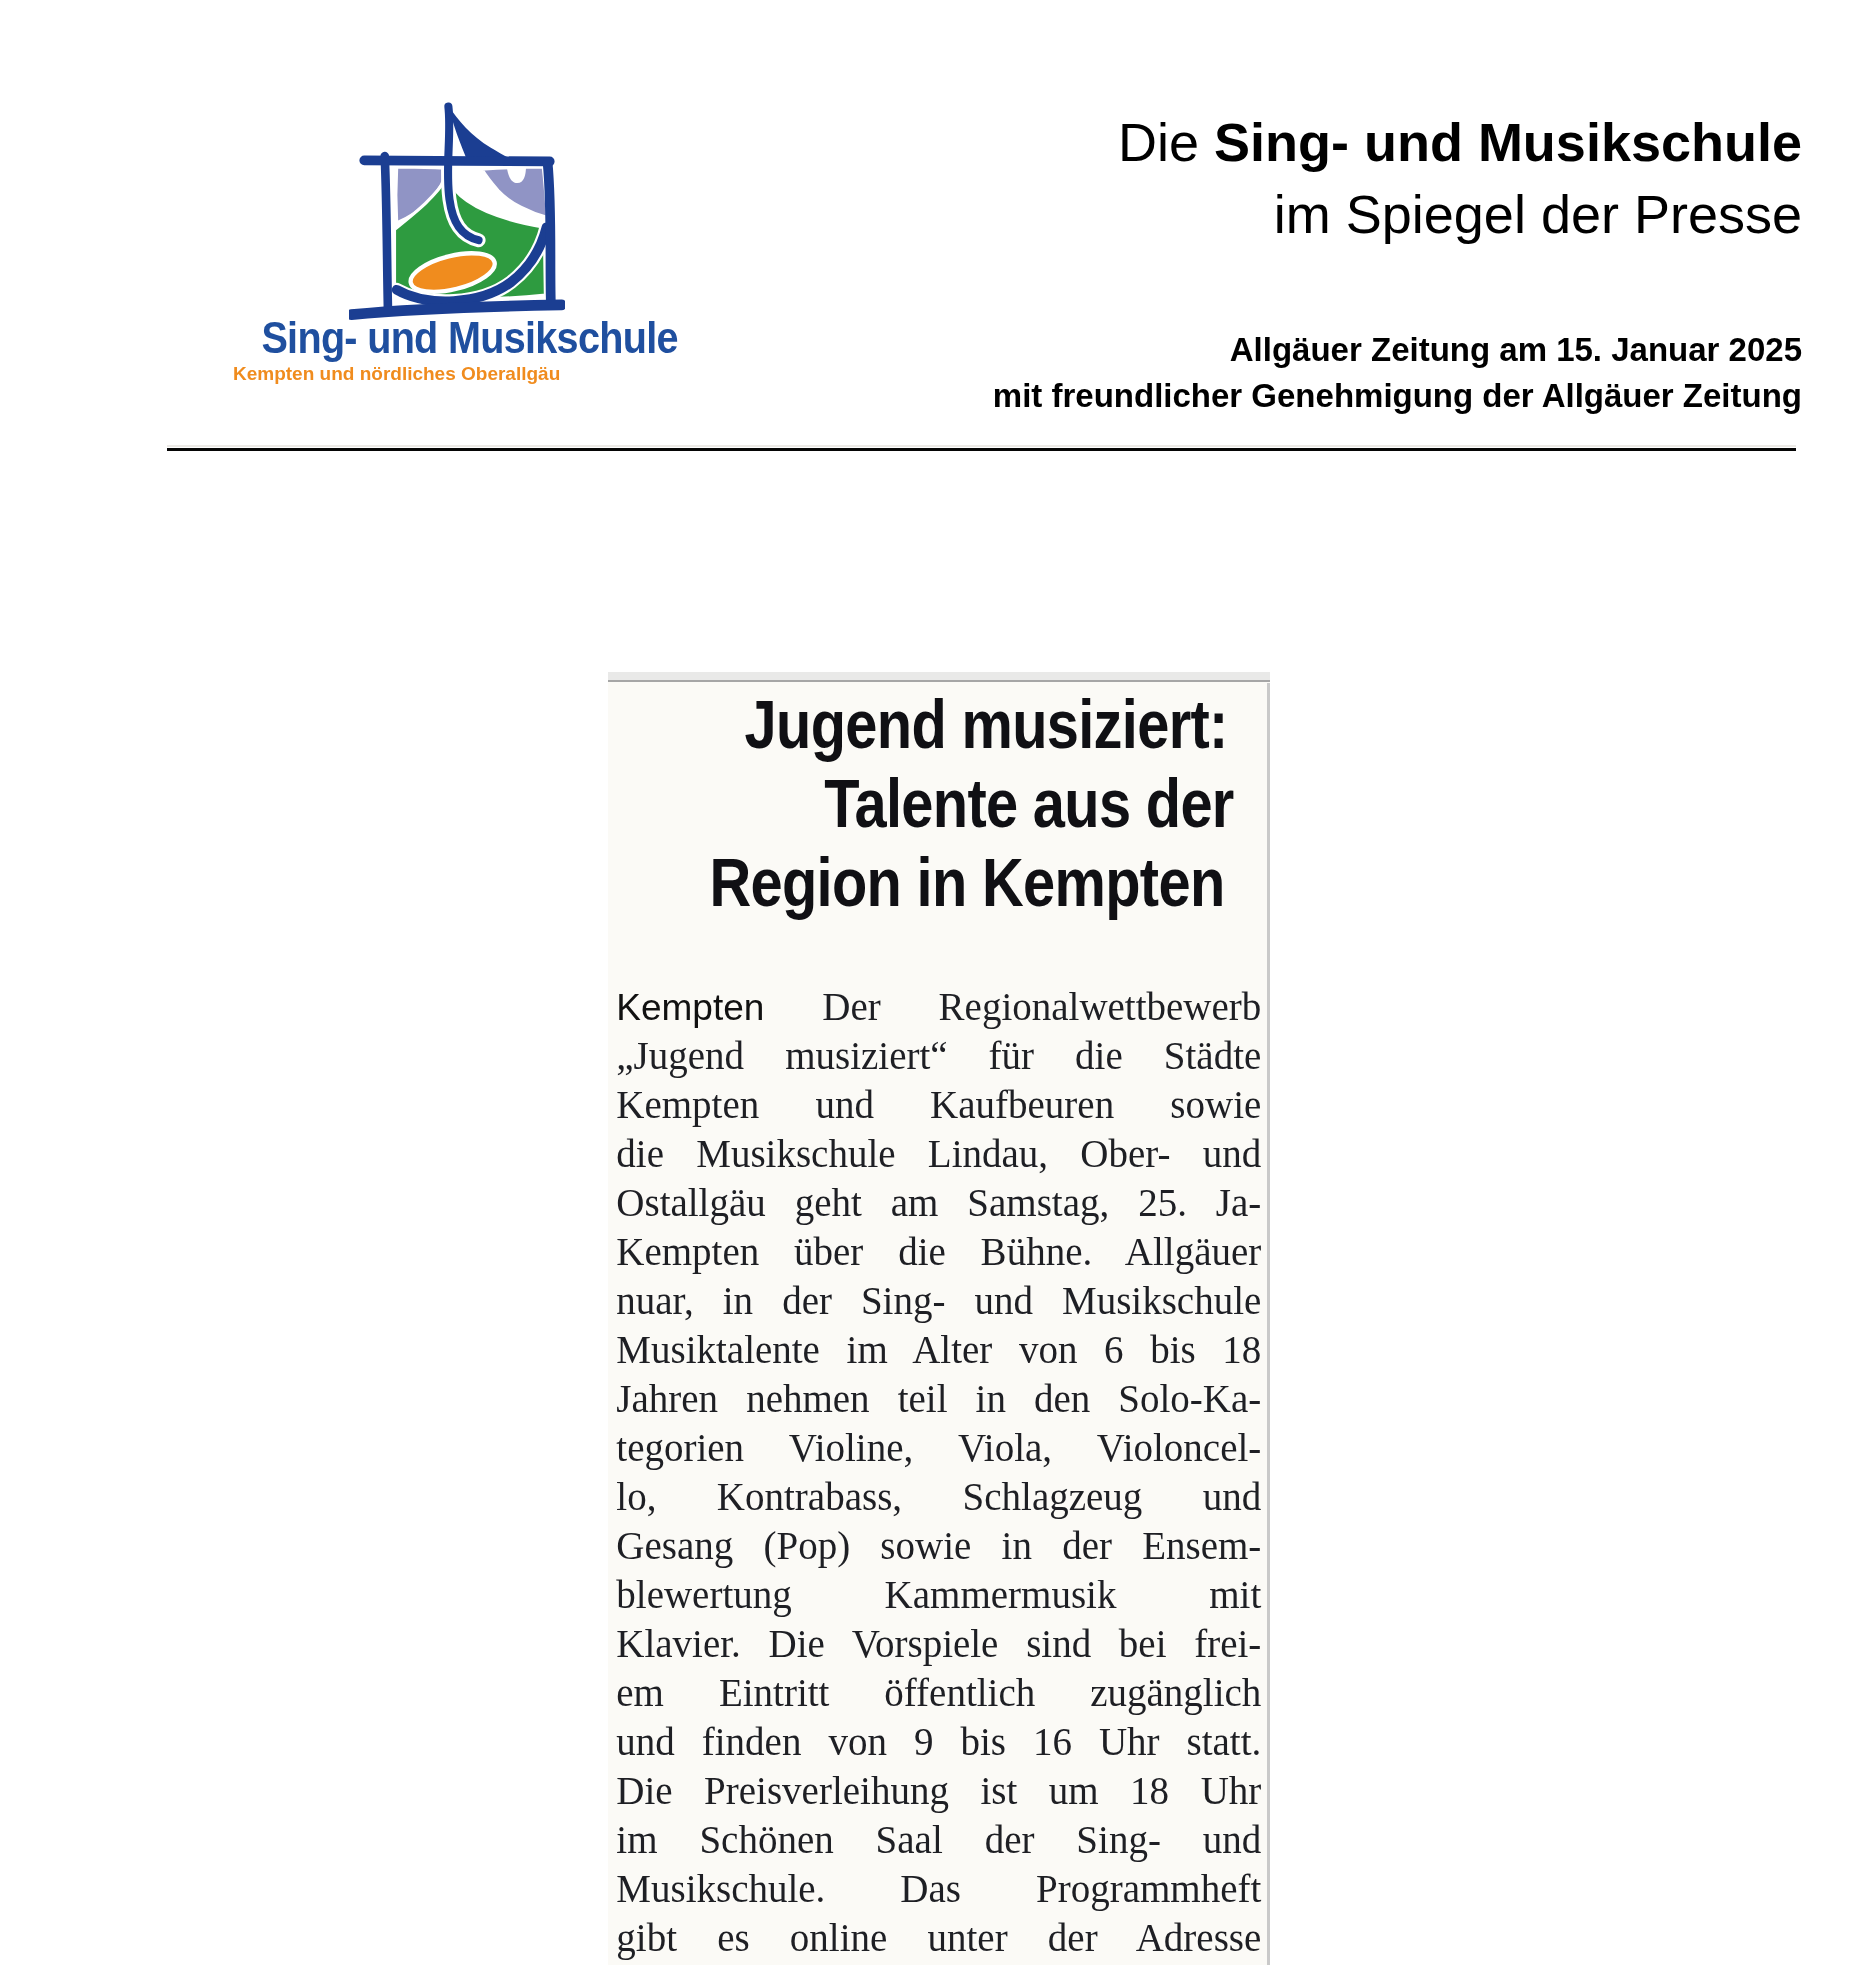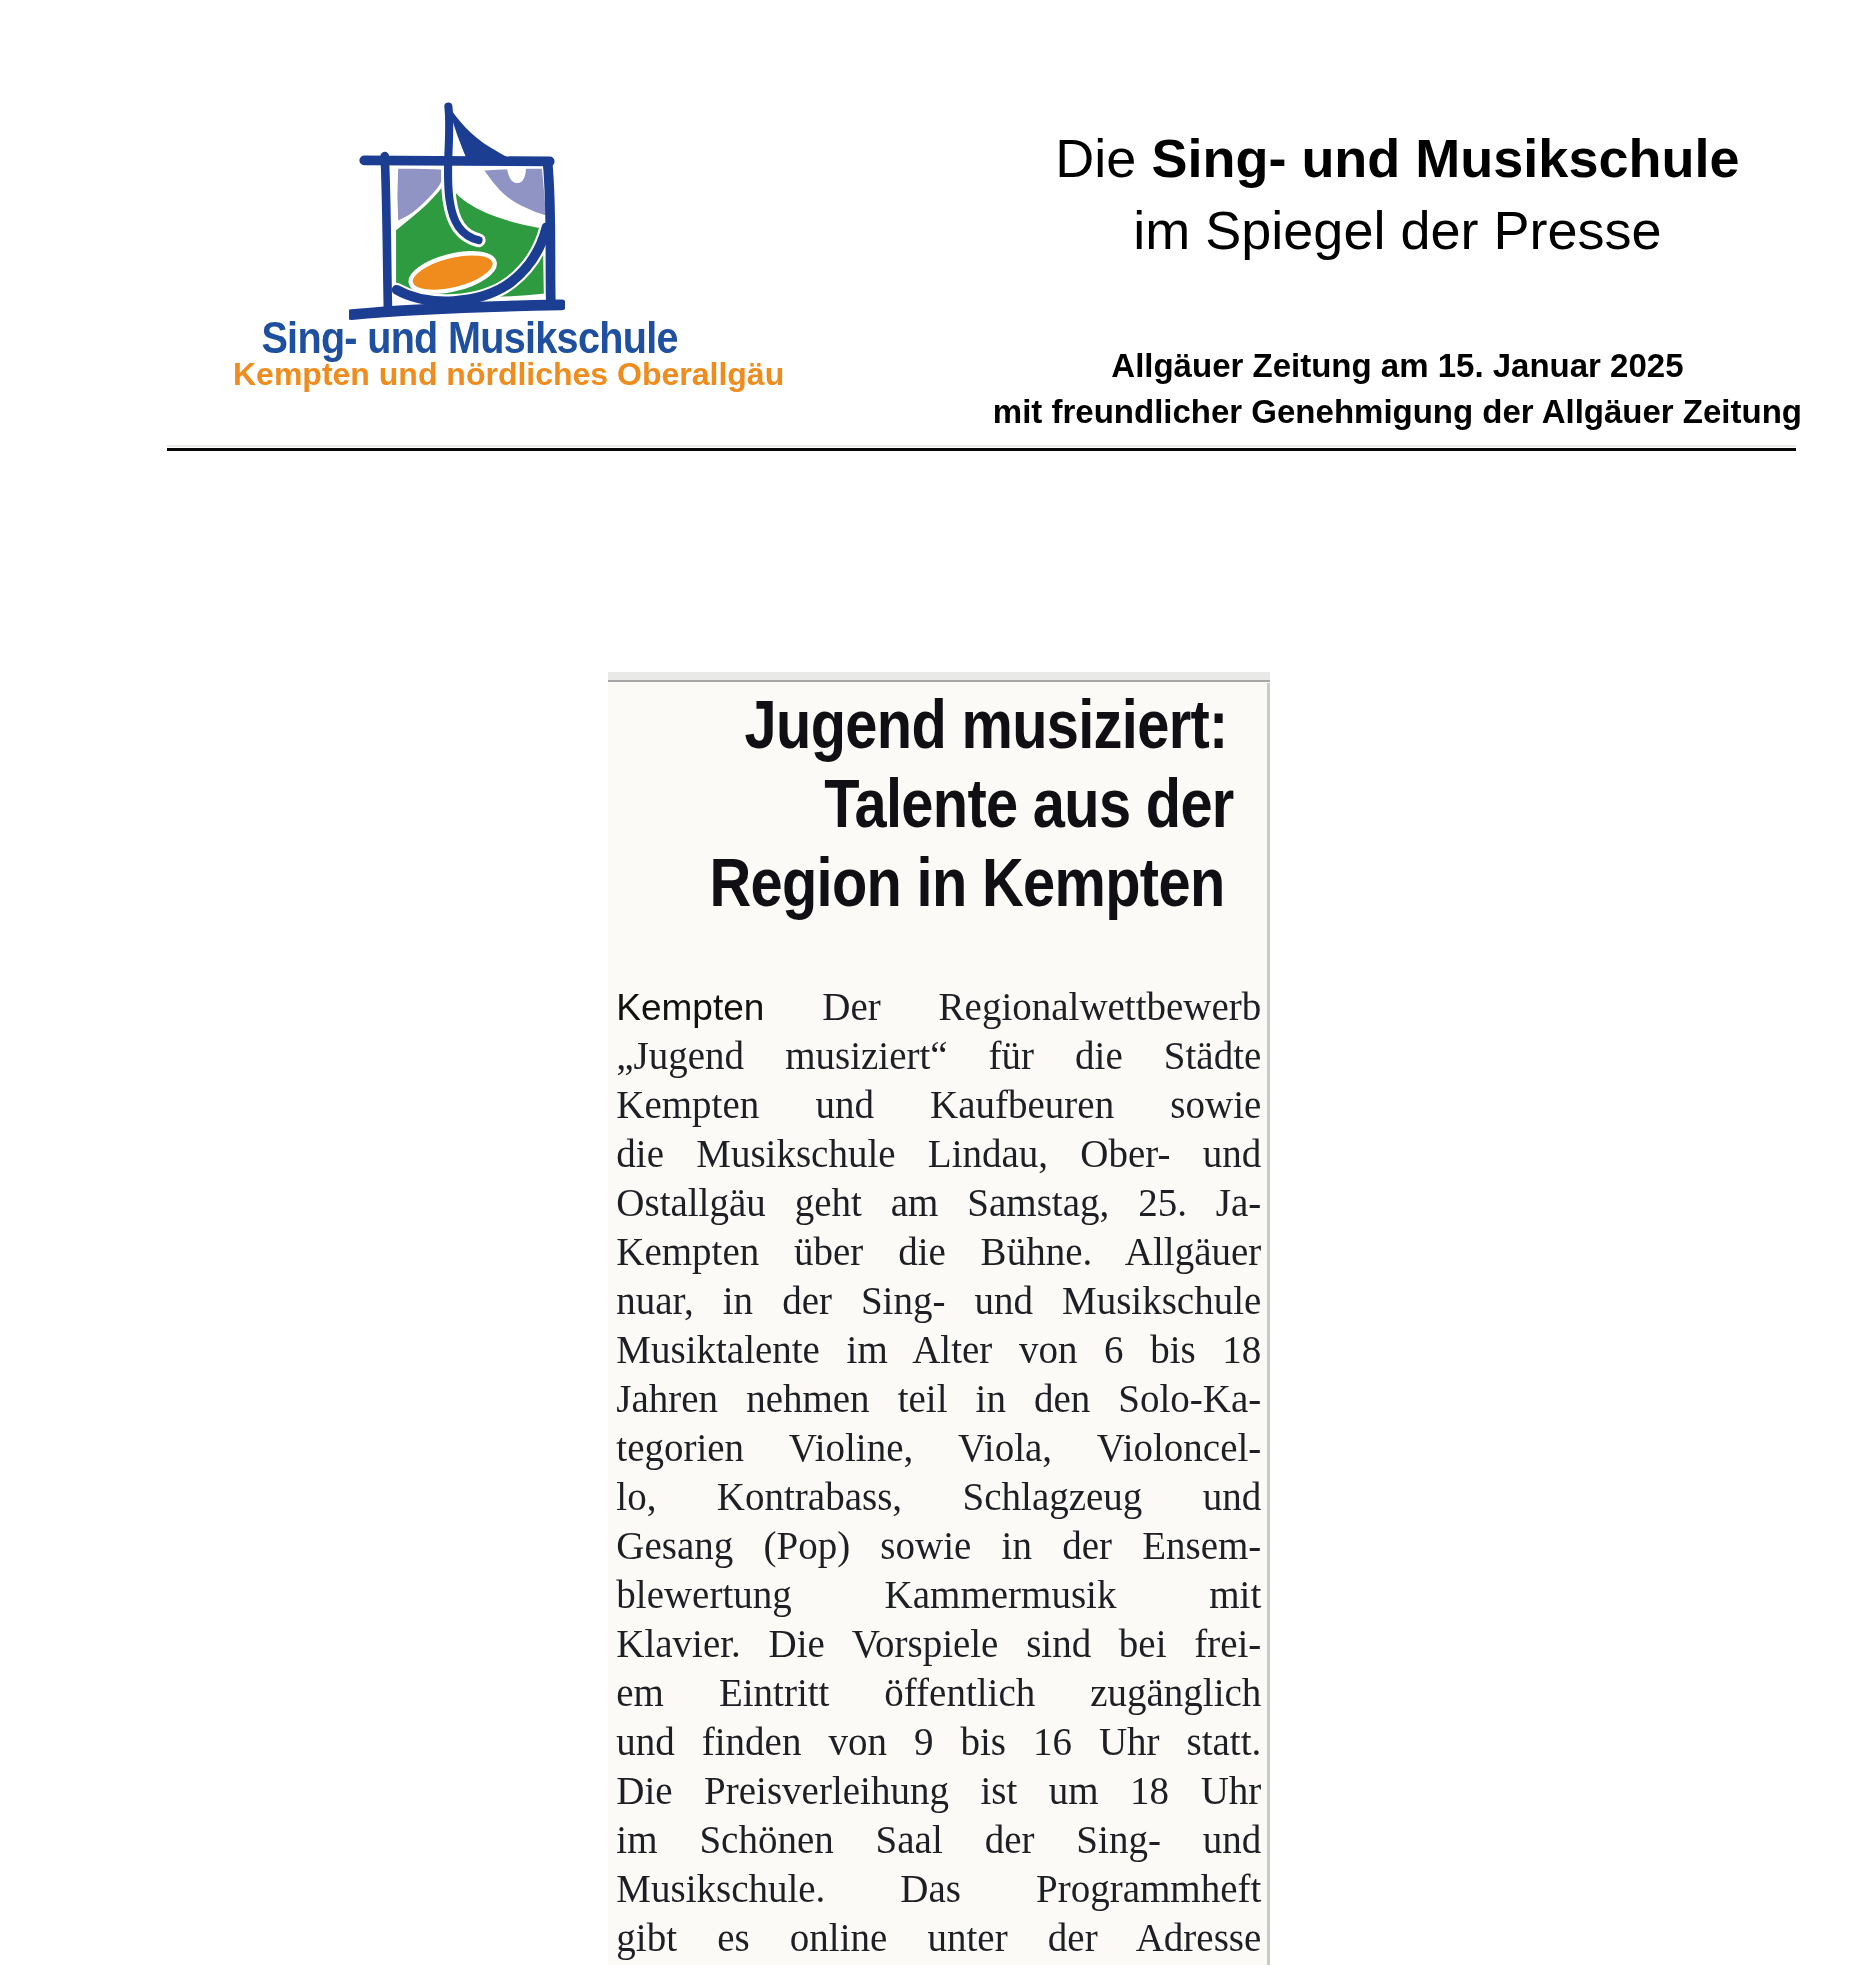--- a/index.html
+++ b/index.html
@@ -15,26 +15,26 @@
   .logo-block{position:absolute;left:233px;top:90px;width:464px;height:314px;}
   .logo-svg{position:absolute;left:116px;top:9.8px;width:216px;height:220px;}
   .logo-name{
     position:absolute;left:0;top:225px;width:100%;
     text-align:center;font-weight:700;font-size:45px;line-height:45px;
     color:#1f4f9f;letter-spacing:-0.8px;white-space:nowrap;
   }
   .logo-name .squeeze{display:inline-block;transform:scaleX(.88);}
   .logo-sub{
     position:absolute;left:0;top:272px;width:100%;
-    text-align:left;font-weight:700;font-size:32px;line-height:24.4px;
+    text-align:left;font-weight:700;font-size:19px;line-height:24.4px;
     color:#f08c1e;letter-spacing:0;white-space:nowrap;
   }
 
   
-  .header-block{position:absolute;right:65px;top:106px;text-align:center;color:#000;margin-top:16px;}
+  .header-block{position:absolute;right:65px;top:106px;text-align:right;color:#000;}
   .header-title{font-size:54px;line-height:72px;font-weight:400;white-space:nowrap;}
   .header-title .b{font-weight:700;}
   .header-source{margin-top:77px;font-size:33px;line-height:46px;font-weight:700;white-space:nowrap;}
 
   
   .rule-soft{position:absolute;left:167px;top:445px;width:1629px;height:1.6px;background:#eceae6;}
   .rule{position:absolute;left:167px;top:448px;width:1629px;height:2.8px;background:#050505;}
 
   
   .clip{

